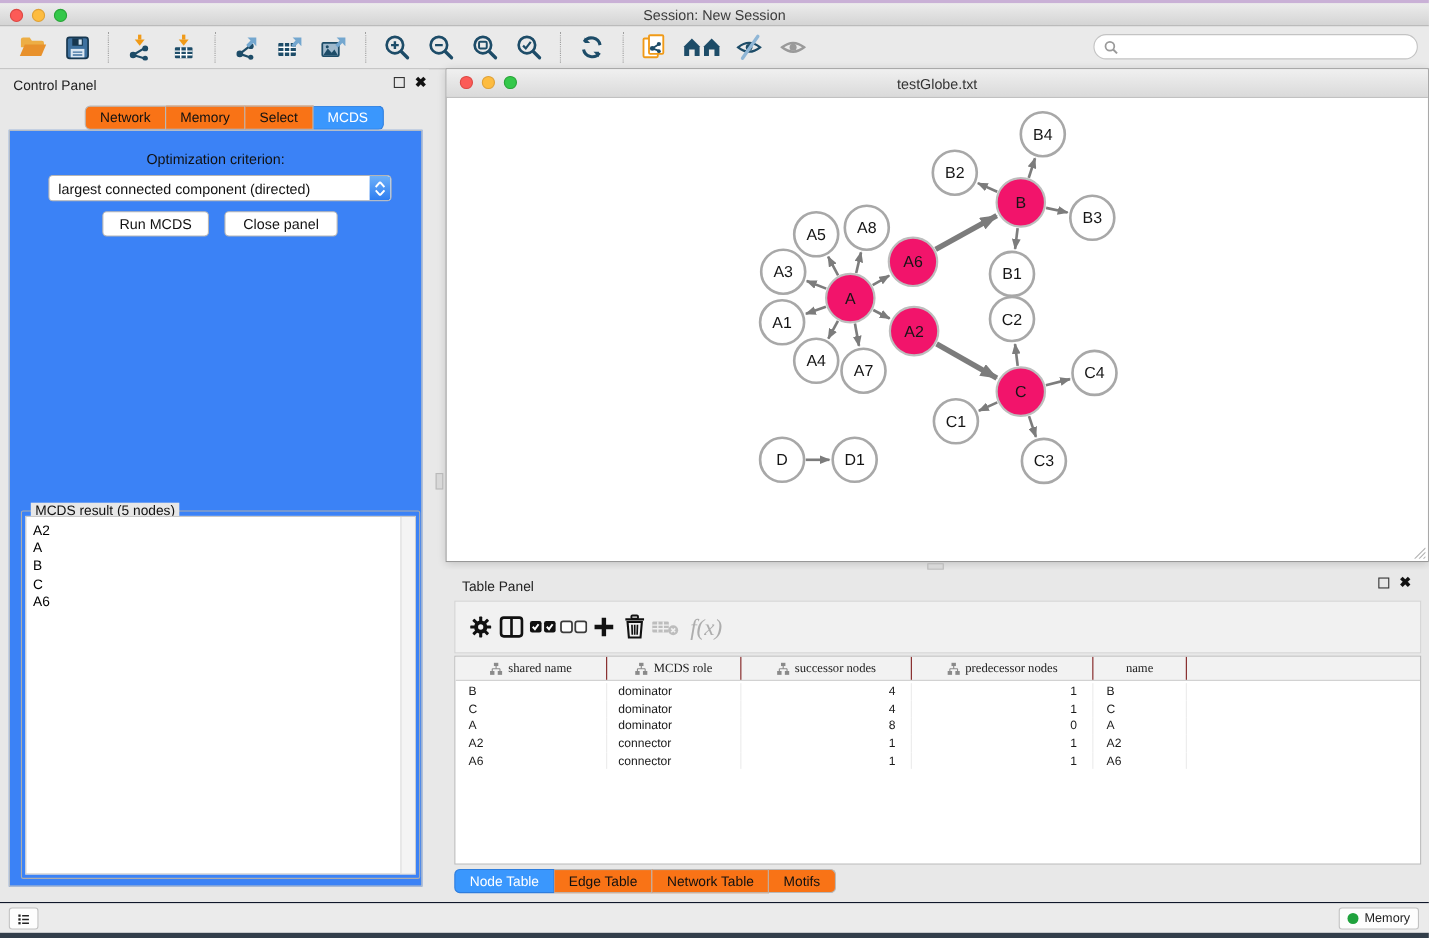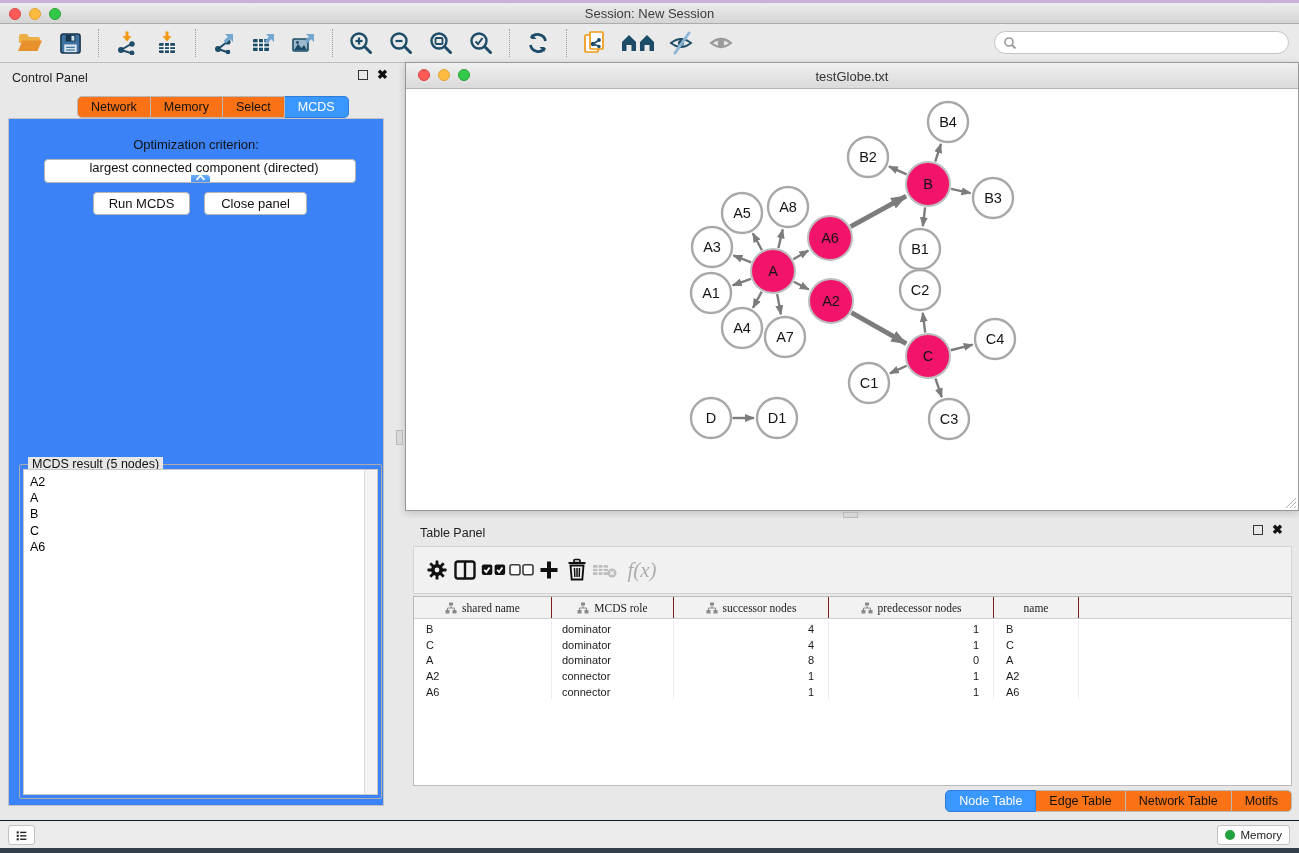--- a/index.html
+++ b/index.html
@@ -59,21 +59,21 @@
   .seg-tab:last-child { border-radius:0 5px 5px 0; }
   .seg-tab.sel { background:#3a97fd; border-color:#2e7ddd; color:#fff; }
   .cp-content {
     position:absolute; left:8px; top:55px; width:376px; height:688px;
     background:#3b82f6; border:1px solid #c3c3c3;
   }
   .opt-label { position:absolute; left:0; right:0; top:18px; text-align:center; font-size:13px; color:#111; }
   .combo {
     position:absolute; left:35px; top:40px; width:312px; height:24px;
     background:#fff; border:1px solid #b5b5b5; border-radius:4px;
-    display:flex; align-items:center; overflow:hidden;flex-direction:column;
+    display:flex; align-items:center; overflow:hidden;
   }
   .combo-text { flex:1; font-size:13px; padding-left:8px; color:#111; white-space:nowrap; }
   .combo-btn {
     width:19px; height:100%; background:linear-gradient(#6cb0f9,#2e7df0);
     display:flex; flex-direction:column; align-items:center; justify-content:center; gap:1px;
     border-radius:0 3px 3px 0;
   }
   .combo-btn svg { display:block; }
   .cp-buttons { position:absolute; left:0; width:100%; top:73px; height:23px; }
   .btn {
@@ -134,21 +134,21 @@
   }
   .hcell.c0{width:138px}.hcell.c1{width:122px}.hcell.c2{width:155px}.hcell.c3{width:165px}.hcell.c4{width:85px}
   .nt-body { font-size:11px; padding-top:2px; }
   .nt-row { display:flex; height:15.7px; align-items:center; }
   .cell { height:100%; display:flex; align-items:center; border-right:1px solid #ececec; }
   .cell.c0{width:138px; padding-left:12px;}
   .cell.c1{width:122px; padding-left:10px;}
   .cell.c2{width:155px; justify-content:flex-end; padding-right:14px;}
   .cell.c3{width:165px; justify-content:flex-end; padding-right:14px;}
   .cell.c4{width:85px; padding-left:12px;}
-  .tp-tabs { position:absolute; left:23px; top:272px; width:879px; display:flex; justify-content:flex-end; }
+  .tp-tabs { position:absolute; left:23px; top:272px; width:879px; display:flex; justify-content:flex-start; }
   
   .status-bar {
     position:absolute; left:0; top:820px; width:1299px; height:28px;
     background:#ebebeb; border-top:1px solid #0f172a;
   }
   .sb-btn {
     position:absolute; top:4px; height:20px; background:#fdfdfd; border:1px solid #c2c2c2;
     border-radius:3px; display:flex; align-items:center; justify-content:center; gap:5px;
     font-size:11.5px; color:#222; padding:0 7px;
   }

